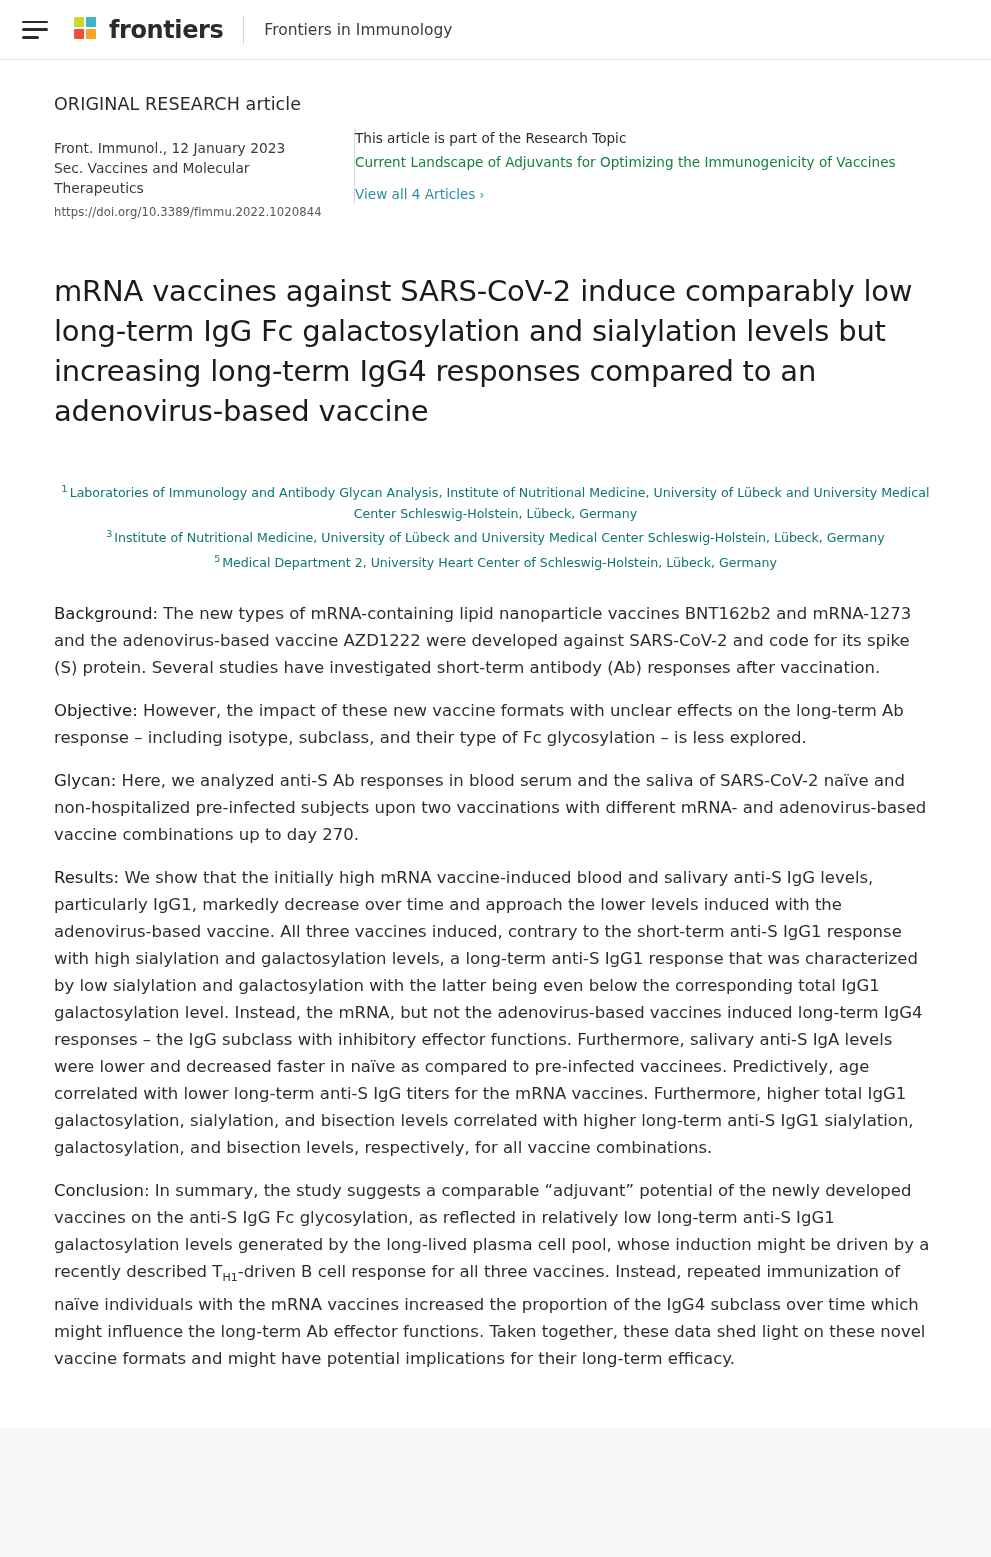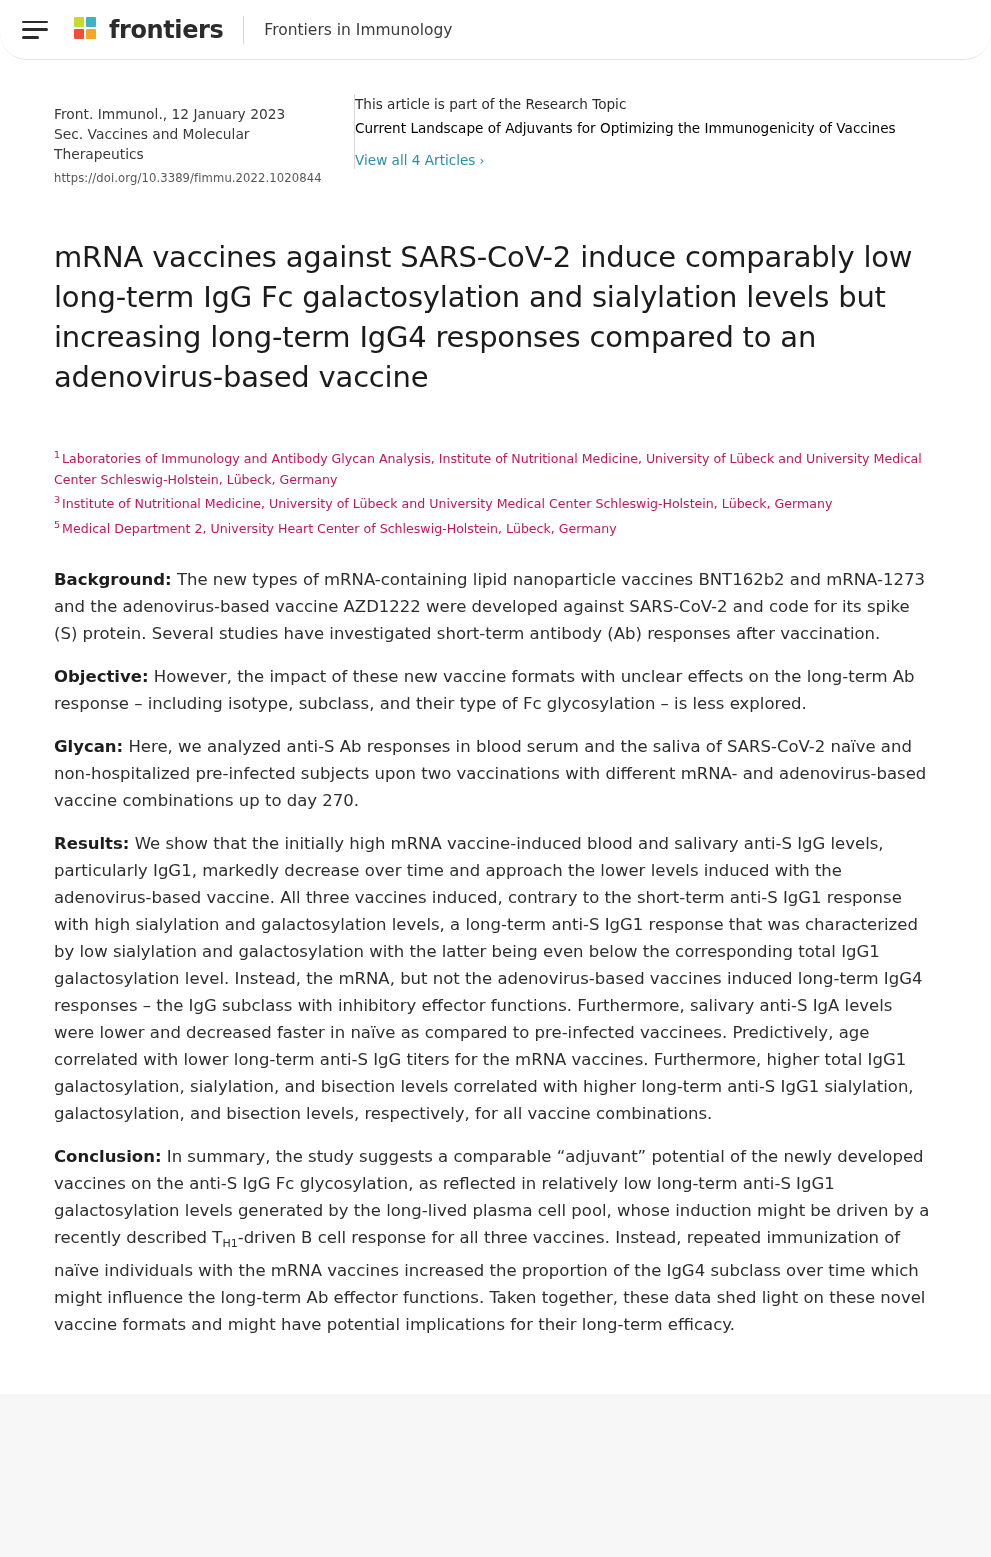--- a/index.html
+++ b/index.html
@@ -16,21 +16,20 @@
   }
 
   
   .topbar {
     height: 60px;
     background: #ffffff;
     border-bottom: 1px solid #e3e3e3;
     display: flex;
     align-items: center;
     padding: 0 22px;
-    border-radius: 27px;
   }
   .hamburger {
     width: 26px;
     height: 18px;
     display: flex;
     flex-direction: column;
     justify-content: space-between;
     margin-right: 26px;
     cursor: pointer;
   }
@@ -125,21 +124,21 @@
     flex: 1;
     padding-top: 2px;
   }
   .rt-label {
     font-size: 13.6px;
     color: #2b2b2b;
     margin-bottom: 7px;
   }
   .rt-title {
     font-size: 13.6px;
-    color: #000000;
+    color: #15803d;
     line-height: 19px;
     margin-bottom: 12px;
   }
   .rt-link {
     font-size: 13.6px;
     color: #2b8ea8;
     text-decoration: none;
     cursor: pointer;
   }
   .rt-link .chev { font-size: 12px; margin-left: 4px; }
@@ -155,38 +154,39 @@
     max-width: 880px;
   }
 
   
   .affiliations {
     margin-top: 48px;
   }
   .aff {
     font-size: 12.6px;
     line-height: 20.5px;
-    color: #be185d;
+    color: #0f766e;
+    text-align: center;
   }
   .aff sup {
     font-size: 9.5px;
     vertical-align: super;
     margin-right: 2px;
   }
 
   
   .abstract { margin-top: 26px; }
   .para {
     font-size: 16.5px;
     line-height: 27px;
     color: #2e2e2e;
     margin: 0 0 16px 0;
   }
   .para b {
-    font-weight: bold;
+    font-weight: normal;
     color: #1d1d1d;
     margin-top: 12px;
   }
   sub { font-size: 11px; }
 </style>
 </head>
 <body>
 
 <div class="topbar">
   <div class="hamburger">
@@ -203,20 +203,21 @@
     </div>
     <div class="brand-text">frontiers</div>
   </div>
   <div class="divider-v"></div>
   <div class="journal-name">Frontiers in Immunology</div>
 </div>
 
 <div class="page">
   <div class="sheet">
 
+    <div class="art-type">ORIGINAL RESEARCH article</div>
 
     <div class="meta-row">
       <div class="meta-left">
         <div class="line">Front. Immunol., 12 January 2023</div>
         <div class="line">Sec. Vaccines and Molecular</div>
         <div class="line">Therapeutics</div>
         <div class="doi">https://doi.org/10.3389/fimmu.2022.1020844</div>
       </div>
       <div class="meta-right">
         <div class="rt-label">This article is part of the Research Topic</div>

